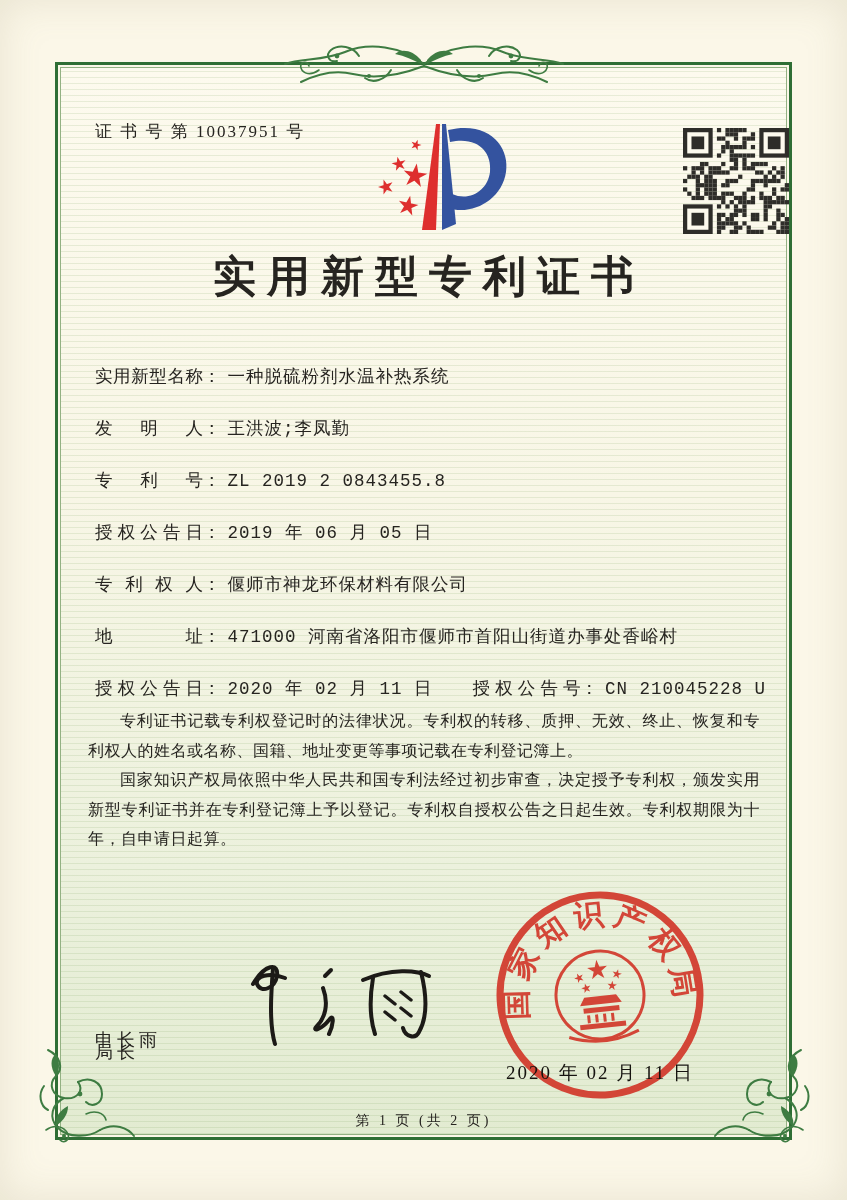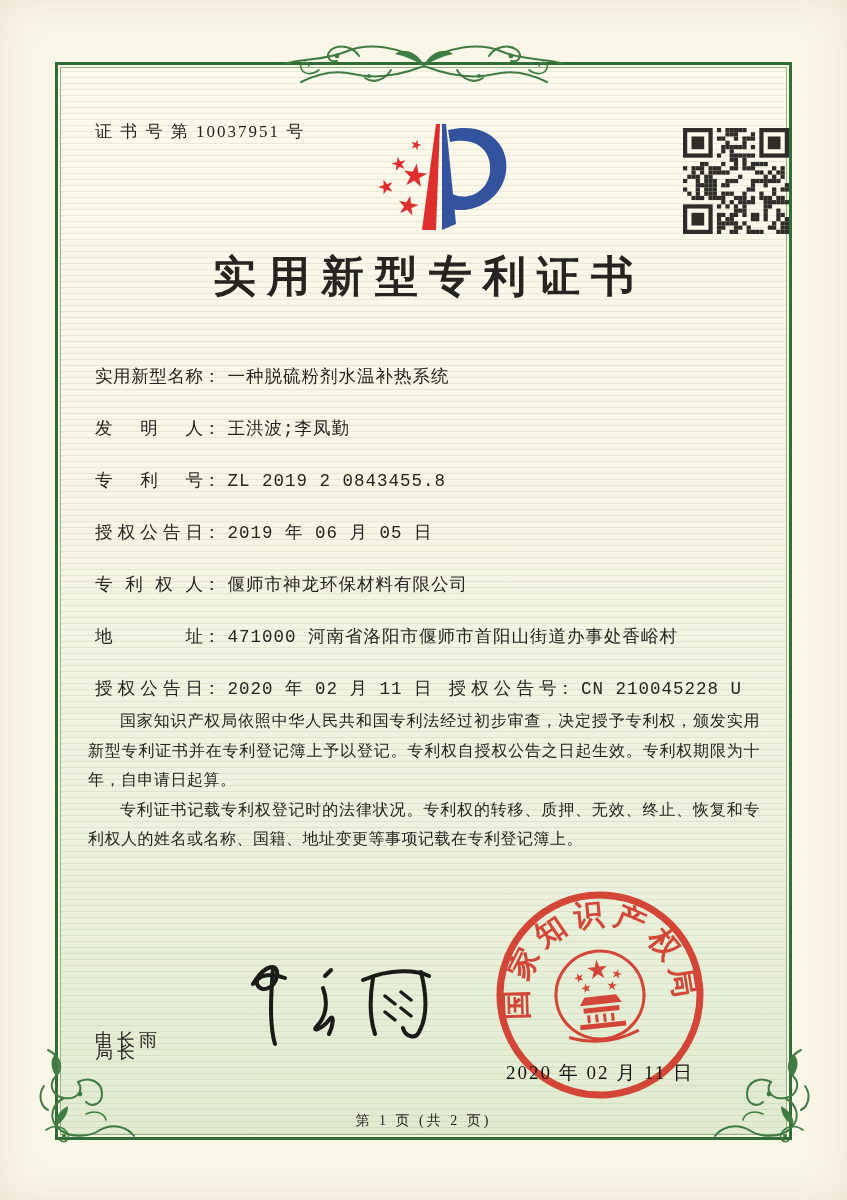--- a/index.html
+++ b/index.html
@@ -35,21 +35,21 @@
   }
   
   .fields{position:absolute;left:95px;top:363px;width:660px;font-size:17.5px;font-family:Liberation Mono, monospace;}
   .frow{margin-bottom:23px;line-height:29px;white-space:nowrap;}
   .flabel{
     display:inline-block;width:108px;vertical-align:top;
     text-align:justify;text-align-last:justify;
   }
   .fcolon{display:inline-block;vertical-align:top;}
   .fvalue{display:inline-block;margin-left:7px;vertical-align:top;letter-spacing:1px;}
-  .pair2{margin-left:16px;}
+  .pair2{margin-left:40px;}
   
   .paragraphs{
     position:absolute;left:88px;top:706px;width:672px;
     font-size:16px;line-height:29.5px;text-align:justify;
   }
   .paragraphs p{margin:0;text-indent:2em;letter-spacing:.5px;}
   
   .official-title{position:absolute;left:95px;top:1040px;font-size:18px;letter-spacing:4px;font-family:"Liberation Sans",sans-serif;}
   .official-name{position:absolute;left:95px;top:1028px;font-size:18px;letter-spacing:4px;font-family:Liberation Sans, sans-serif;}
   .sig{position:absolute;left:225px;top:952px;}
@@ -395,22 +395,22 @@
     </div>
     <div class="frow">
       <span class="flabel">地址</span><span class="fcolon">：</span><span class="fvalue">471000 河南省洛阳市偃师市首阳山街道办事处香峪村</span>
     </div>
     <div class="frow">
       <span class="flabel">授权公告日</span><span class="fcolon">：</span><span class="fvalue">2020 年 02 月 11 日</span><span class="flabel pair2">授权公告号</span><span class="fcolon">：</span><span class="fvalue">CN 210045228 U</span>
     </div>
   </div>
 
   <div class="paragraphs">
+    <p>专利证书记载专利权登记时的法律状况。专利权的转移、质押、无效、终止、恢复和专利权人的姓名或名称、国籍、地址变更等事项记载在专利登记簿上。</p>
     <p>国家知识产权局依照中华人民共和国专利法经过初步审查，决定授予专利权，颁发实用新型专利证书并在专利登记簿上予以登记。专利权自授权公告之日起生效。专利权期限为十年，自申请日起算。</p>
-    <p>专利证书记载专利权登记时的法律状况。专利权的转移、质押、无效、终止、恢复和专利权人的姓名或名称、国籍、地址变更等事项记载在专利登记簿上。</p>
   </div>
 
   <div class="official-title">局长</div>
   <div class="official-name">申长雨</div>
 
   <svg class="sig" width="215" height="100" viewBox="0 0 215 100">
     <g stroke="#1c1a17" fill="none" stroke-width="4" stroke-linecap="round" stroke-linejoin="round">
       <path d="M28 32 C40 12 54 10 52 24 C50 36 36 42 32 32 C30 24 44 20 60 26"></path>
       <path d="M48 16 C46 42 44 72 50 92"></path>
       <path d="M100 24 L106 18"></path>

